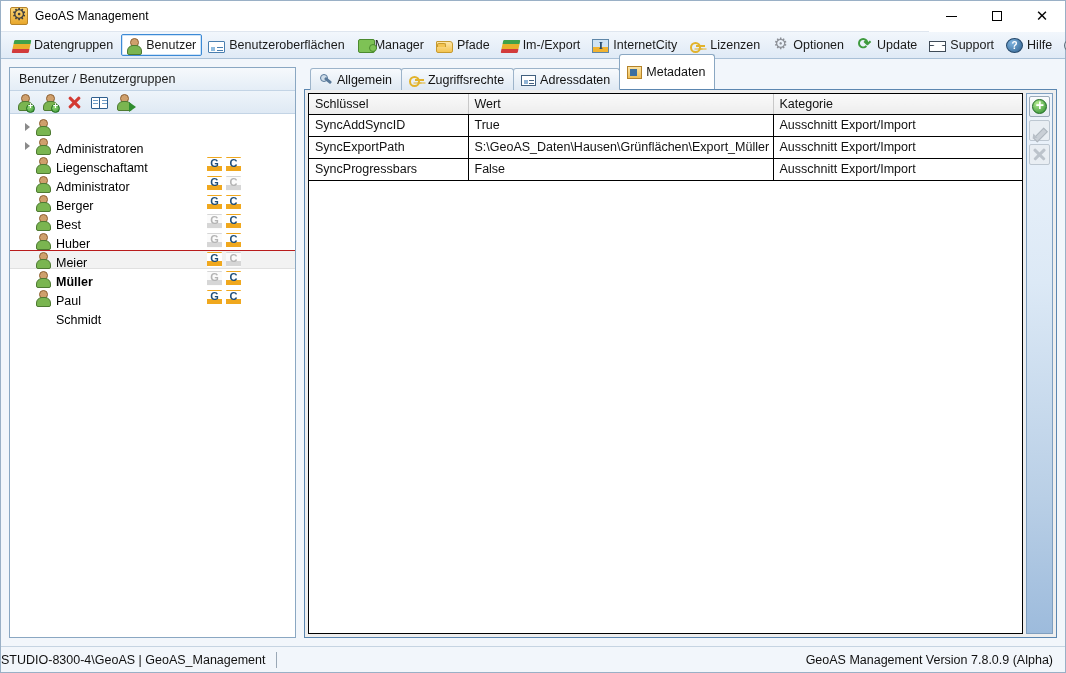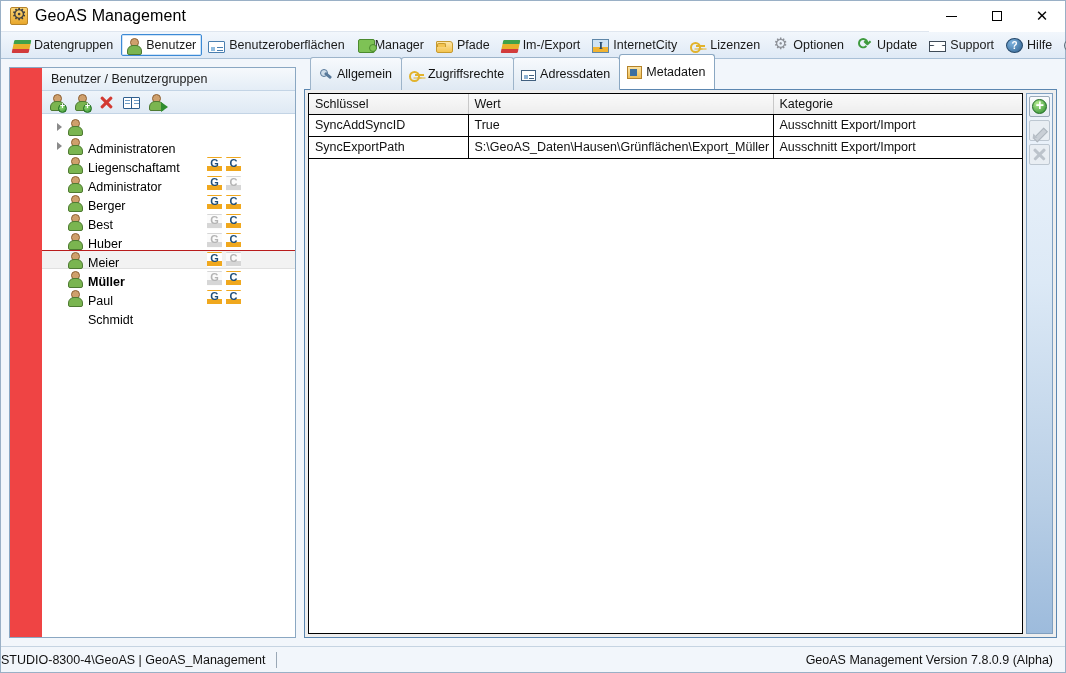--- a/index.html
+++ b/index.html
@@ -30,21 +30,21 @@
     width: 18px; height: 18px;
     background: linear-gradient(#fcd676,#e8a72c);
     border: 1px solid #b5832a; border-radius: 2px;
     position: relative; overflow: hidden;
   }
   .gearicon::after {
     content: "\2699";
     position: absolute; left: 0; right: 0; top: -3px;
     text-align: center; font-size: 17px; color: #404040; line-height: 20px;
   }
-  .title-text { font-size: 16px; color: #000; letter-spacing: .1px; }
+  .title-text { font-size: 12px; color: #000; letter-spacing: .1px; }
   .winbtns { margin-left: auto; display: flex; height: 31px; }
   .winbtn {
     width: 45px; height: 31px;
     display: flex; align-items: center; justify-content: center;
     font-size: 13px; color: #000; background: #ffffff;
   }
   .winbtn.close-btn { width: 46px; }
   .glyph-min { display:block; width: 11px; height: 1px; background:#000; }
   .glyph-max { display:block; width: 10px; height: 10px; border: 1px solid #000; }
   .glyph-close { display:block; font-size: 15px; line-height: 15px; font-family: "DejaVu Sans", sans-serif; }
@@ -95,23 +95,23 @@
   .ic-help { width:15px; height:15px; margin-top:1px; border-radius:50%; background:radial-gradient(circle at 35% 30%, #7fb4e0, #2e5f8c); border:1px solid #24486b; }
   .ic-info { width:15px; height:15px; margin-top:1px; border-radius:50%; background:radial-gradient(circle at 35% 30%, #dfe8f0, #9aa9b8); border:1px solid #5d6b79; }
   .ic-info::after { content:"i"; position:absolute; left:0; right:0; top:0px; text-align:center; font-size:11px; font-weight:bold; color:#1c3550; font-family:"Liberation Serif",serif; }
 
   
   .body-area { flex: 1 1 auto; display: flex; padding: 8px; gap: 8px; background: #f2f6fb; }
 
   
   .sidebar {
     width: 287px; flex: 0 0 287px;
-    background: #ef4444;
+    background: #0f172a;
     border: 1px solid #8aa7c2;
-    display: flex; flex-direction: column; padding-left: 32px;
+    display: flex; flex-direction: column;
   }
   .sidebar-header {
     height: 23px; flex: 0 0 23px;
     background: linear-gradient(#f6f9fc,#e4edf6);
     border-bottom: 1px solid #c3d4e5;
     display: flex; align-items: center; padding-left: 9px;
     font-size: 12.5px; color: #1a1a1a;
   }
   .sidebar-toolbar {
     height: 23px; flex: 0 0 23px;
@@ -163,21 +163,21 @@
   .gc span { position:absolute; left:0; right:0; top:-1px; text-align:center; font-size:11px; font-weight:bold; color:#1f4e79; font-family:"Liberation Sans", sans-serif; }
   .gc.off { background: linear-gradient(#fbfbfb 0 60%, #d6d6d6 60%); }
   .gc.off span { color: #b4b4b4; }
 
   
   .content {
     flex: 1 1 auto; display: flex; flex-direction: column; min-width: 0;
   }
   .tabstrip { height: 22px; flex: 0 0 22px; display: flex; align-items: flex-end; padding-left: 6px; }
   .tab {
-    height: 33px; display: flex; align-items: center; gap: 4px;
+    height: 22px; display: flex; align-items: center; gap: 4px;
     padding: 0 9px 0 7px;
     background: linear-gradient(#f7fafd,#dfe9f3);
     border: 1px solid #9db4ca; border-bottom: none;
     border-radius: 3px 3px 0 0;
     font-size: 12.5px; color: #111; cursor: default;
     margin-right: -1px; position: relative; top: 1px;
   }
   .tab.active {
     background: #ffffff; height: 35px; top: 0;
     border-color: #8aa7c2; z-index: 5; font-weight: normal;
@@ -536,20 +536,25 @@
               <tr>
                 <td>SyncAddSyncID</td>
                 <td>True</td>
                 <td>Ausschnitt Export/Import</td>
               </tr>
               <tr>
                 <td>SyncExportPath</td>
                 <td>S:\GeoAS_Daten\Hausen\Grünflächen\Export_Müller</td>
                 <td>Ausschnitt Export/Import</td>
               </tr>
+              <tr>
+                <td>SyncProgressbars</td>
+                <td>False</td>
+                <td>Ausschnitt Export/Import</td>
+              </tr>
             </tbody>
           </table>
           <div class="grid-filler"></div>
         </div>
 
         <div class="side-buttons">
           <div class="sb-btn">
             <i class="ic-add-green"></i>
           </div>
           <div class="sb-btn disabled">

